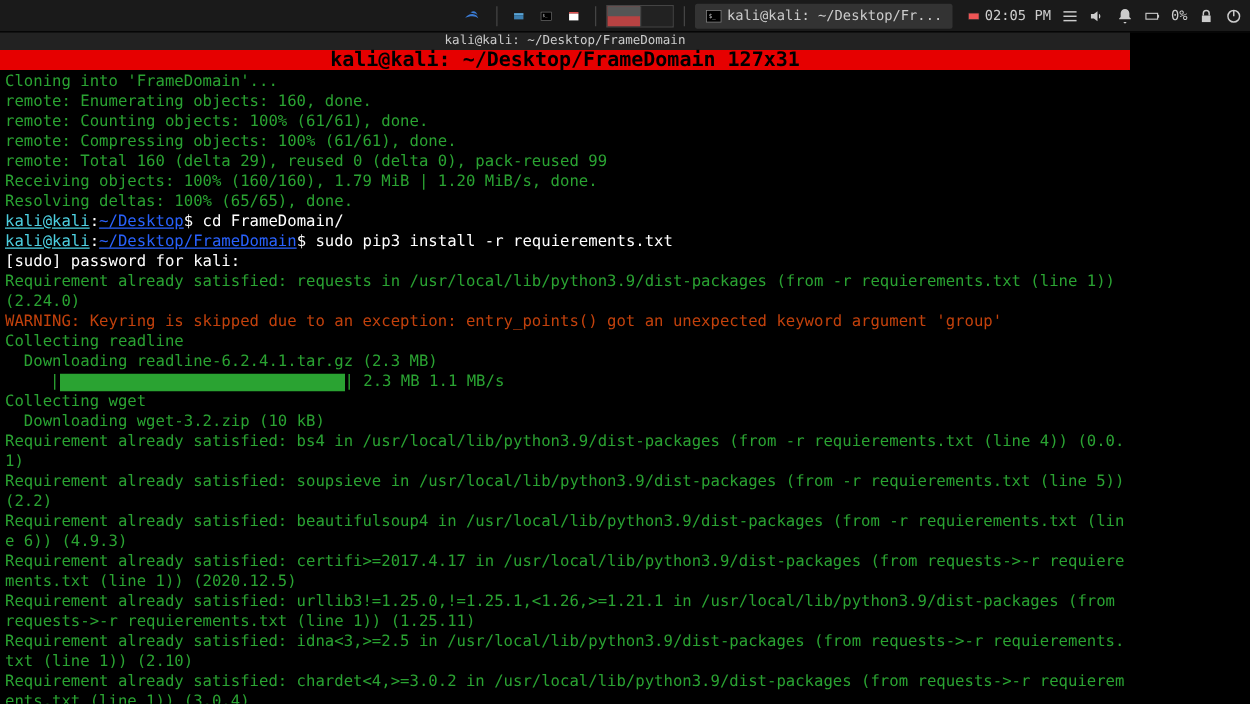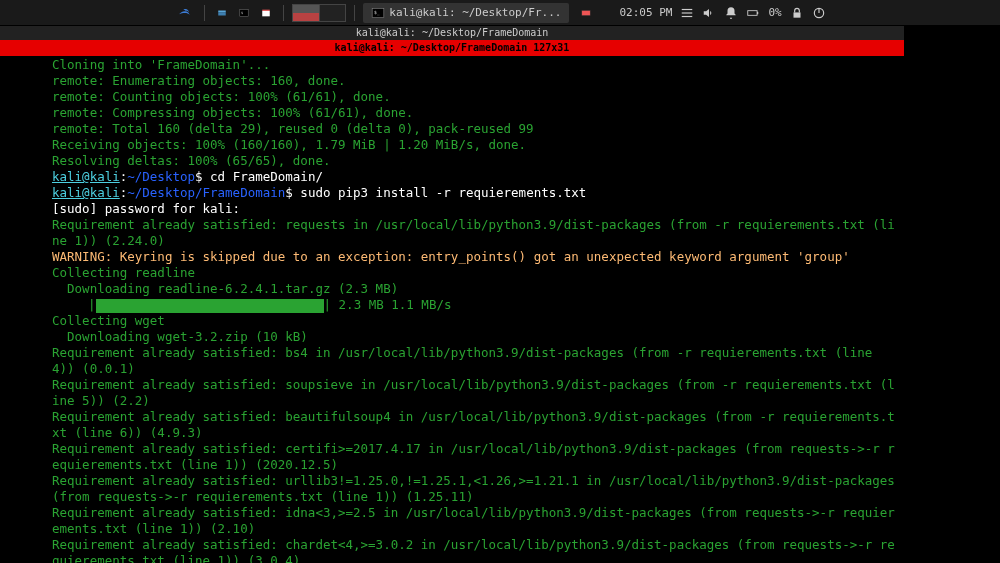--- a/index.html
+++ b/index.html
@@ -10,24 +10,23 @@
       font-family: monospace;
       font-size: 12.5px;
       overflow: hidden;
       position: relative;
     }
     .panel {
       height: 26px;
       background: #1a1a1a;
       display: flex;
       align-items: center;
-      justify-content: center;
+      justify-content: flex-end;
       padding: 0 6px;
       border-bottom: 1px solid #000;
-      gap: 24px;
     }
     .panel-left { display: flex; align-items: center; gap: 4px; }
     .panel-right { display: flex; align-items: center; gap: 8px; color: #ccc; font-size: 11px; }
     .kali-logo {
       width: 22px; height: 22px;
       display: flex; align-items: center; justify-content: center;
     }
     .taskbar-item {
       height: 20px;
       padding: 0 4px;
@@ -74,36 +73,36 @@
       color: #ccc;
       text-align: center;
       font-size: 10px;
       line-height: 14px;
     }
     .tab-bar {
       height: 16px;
       background: #e60000;
       color: #000;
       text-align: center;
-      font-size: 10px;
+      font-size: 16px;
       line-height: 16px;
       font-weight: bold;
     }
     .term {
       padding: 1px 4px;
       line-height: 16px;
       color: #2aa332;
       white-space: pre-wrap;
       word-break: break-all;
     }
-    .term .line { display: block; margin-left: 48px; }
+    .term .line { display: block; }
     .c-white { color: #fff; }
     .c-cyan { color: #4dd0e1; text-decoration: underline; }
-    .c-blue { color: #2962ff; }
-    .c-yellow { color: #fdba74; }
+    .c-blue { color: #2962ff; text-decoration: underline; }
+    .c-yellow { color: #c2410c; }
     .progress-bar {
       display: inline-block;
       vertical-align: middle;
       height: 14px;
       width: 228px;
       background: #2aa332;
     }
     .progress-indent { display: inline-block; width: 36px; }
     .cursor-block {
       display: inline-block;

